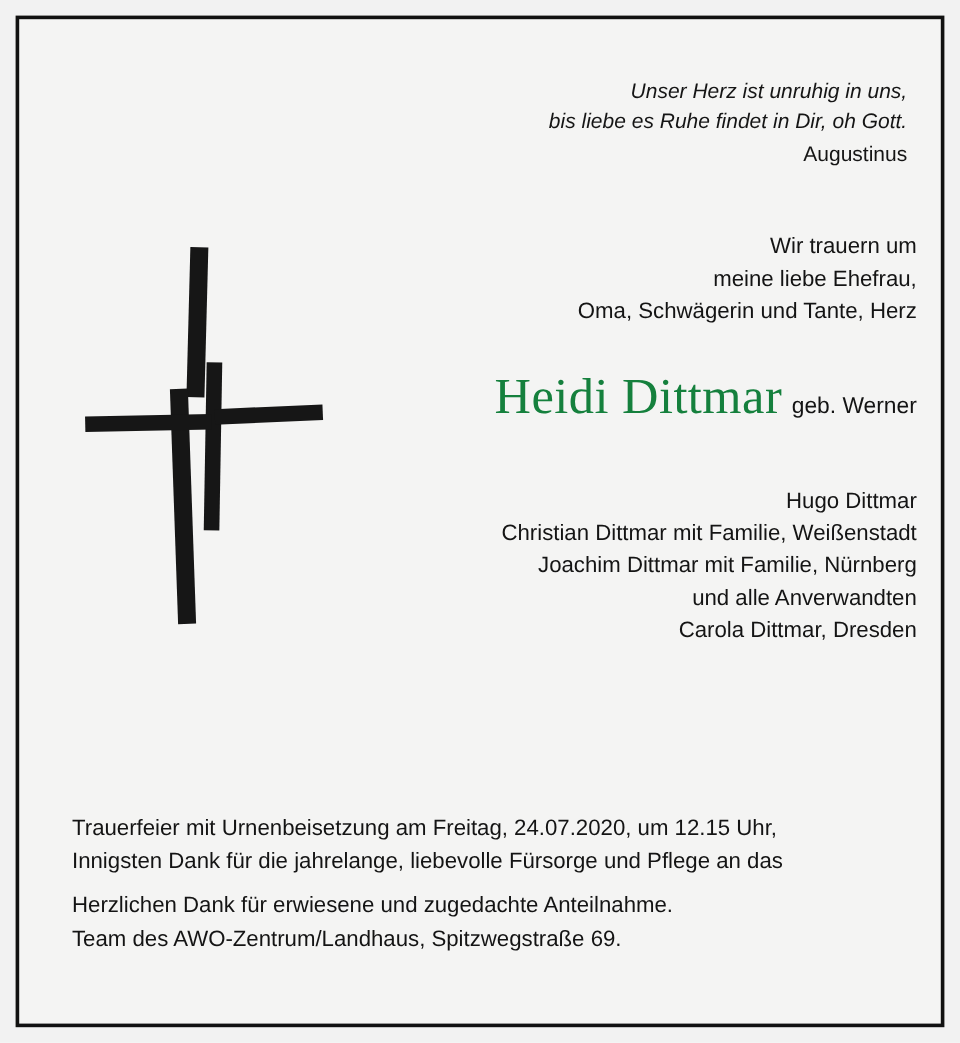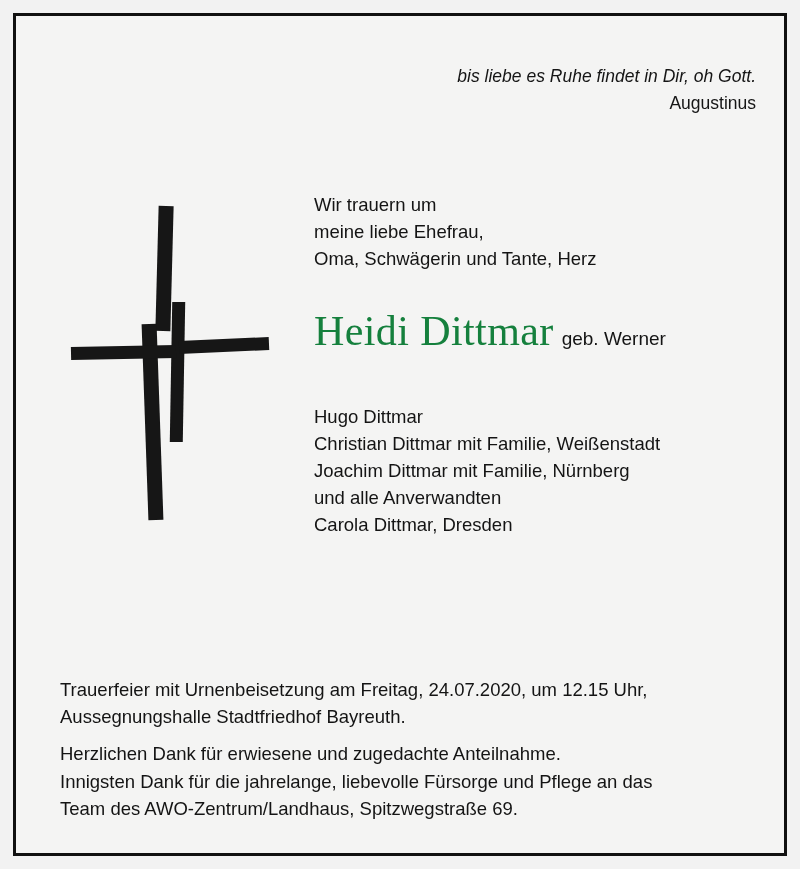--- a/index.html
+++ b/index.html
@@ -102,20 +102,21 @@
     height: 13px;
     transform: rotate(-2.5deg);
   }
 
   
   .col {
     position: absolute;
     left: 298px;
     top: 175px;
     width: 450px;
+    text-align: right;
   }
   .mourn {
     font-size: 18.5px;
     line-height: 1.47;
     color: #141414;
   }
   .name-line {
     margin-top: 34px;
     white-space: nowrap;
   }
@@ -161,20 +162,21 @@
   }
 </style>
 </head>
 <body>
 
 <div class="page">
   <div class="notice-frame">
     <div class="inner">
 
       <div class="verse">
+        <div>Unser Herz ist unruhig in uns,</div>
         <div>bis liebe es Ruhe findet in Dir, oh Gott.</div>
         <span class="author">Augustinus</span>
       </div>
 
       <div class="cross">
         <div class="bar post-upper"></div>
         <div class="bar post-mid"></div>
         <div class="bar post-lower"></div>
         <div class="bar arm-left"></div>
         <div class="bar arm-right"></div>
@@ -198,21 +200,20 @@
           <div>Christian Dittmar mit Familie, Weißenstadt</div>
           <div>Joachim Dittmar mit Familie, Nürnberg</div>
           <div>und alle Anverwandten</div>
           <div>Carola Dittmar, Dresden</div>
         </div>
 
       </div>
 
       <div class="footer">
         <div class="para">Trauerfeier mit Urnenbeisetzung am Freitag, 24.07.2020, um 12.15 Uhr,</div>
-        <div class="para">Aussegnungshalle Stadtfriedhof Bayreuth.</div>
+        <div class="para">Innigsten Dank für die jahrelange, liebevolle Fürsorge und Pflege an das</div>
         <div class="para gap">Herzlichen Dank für erwiesene und zugedachte Anteilnahme.</div>
-        <div class="para">Innigsten Dank für die jahrelange, liebevolle Fürsorge und Pflege an das</div>
         <div class="para">Team des AWO-Zentrum/Landhaus, Spitzwegstraße 69.</div>
       </div>
 
     </div>
   </div>
 </div>
 
 </body></html>

